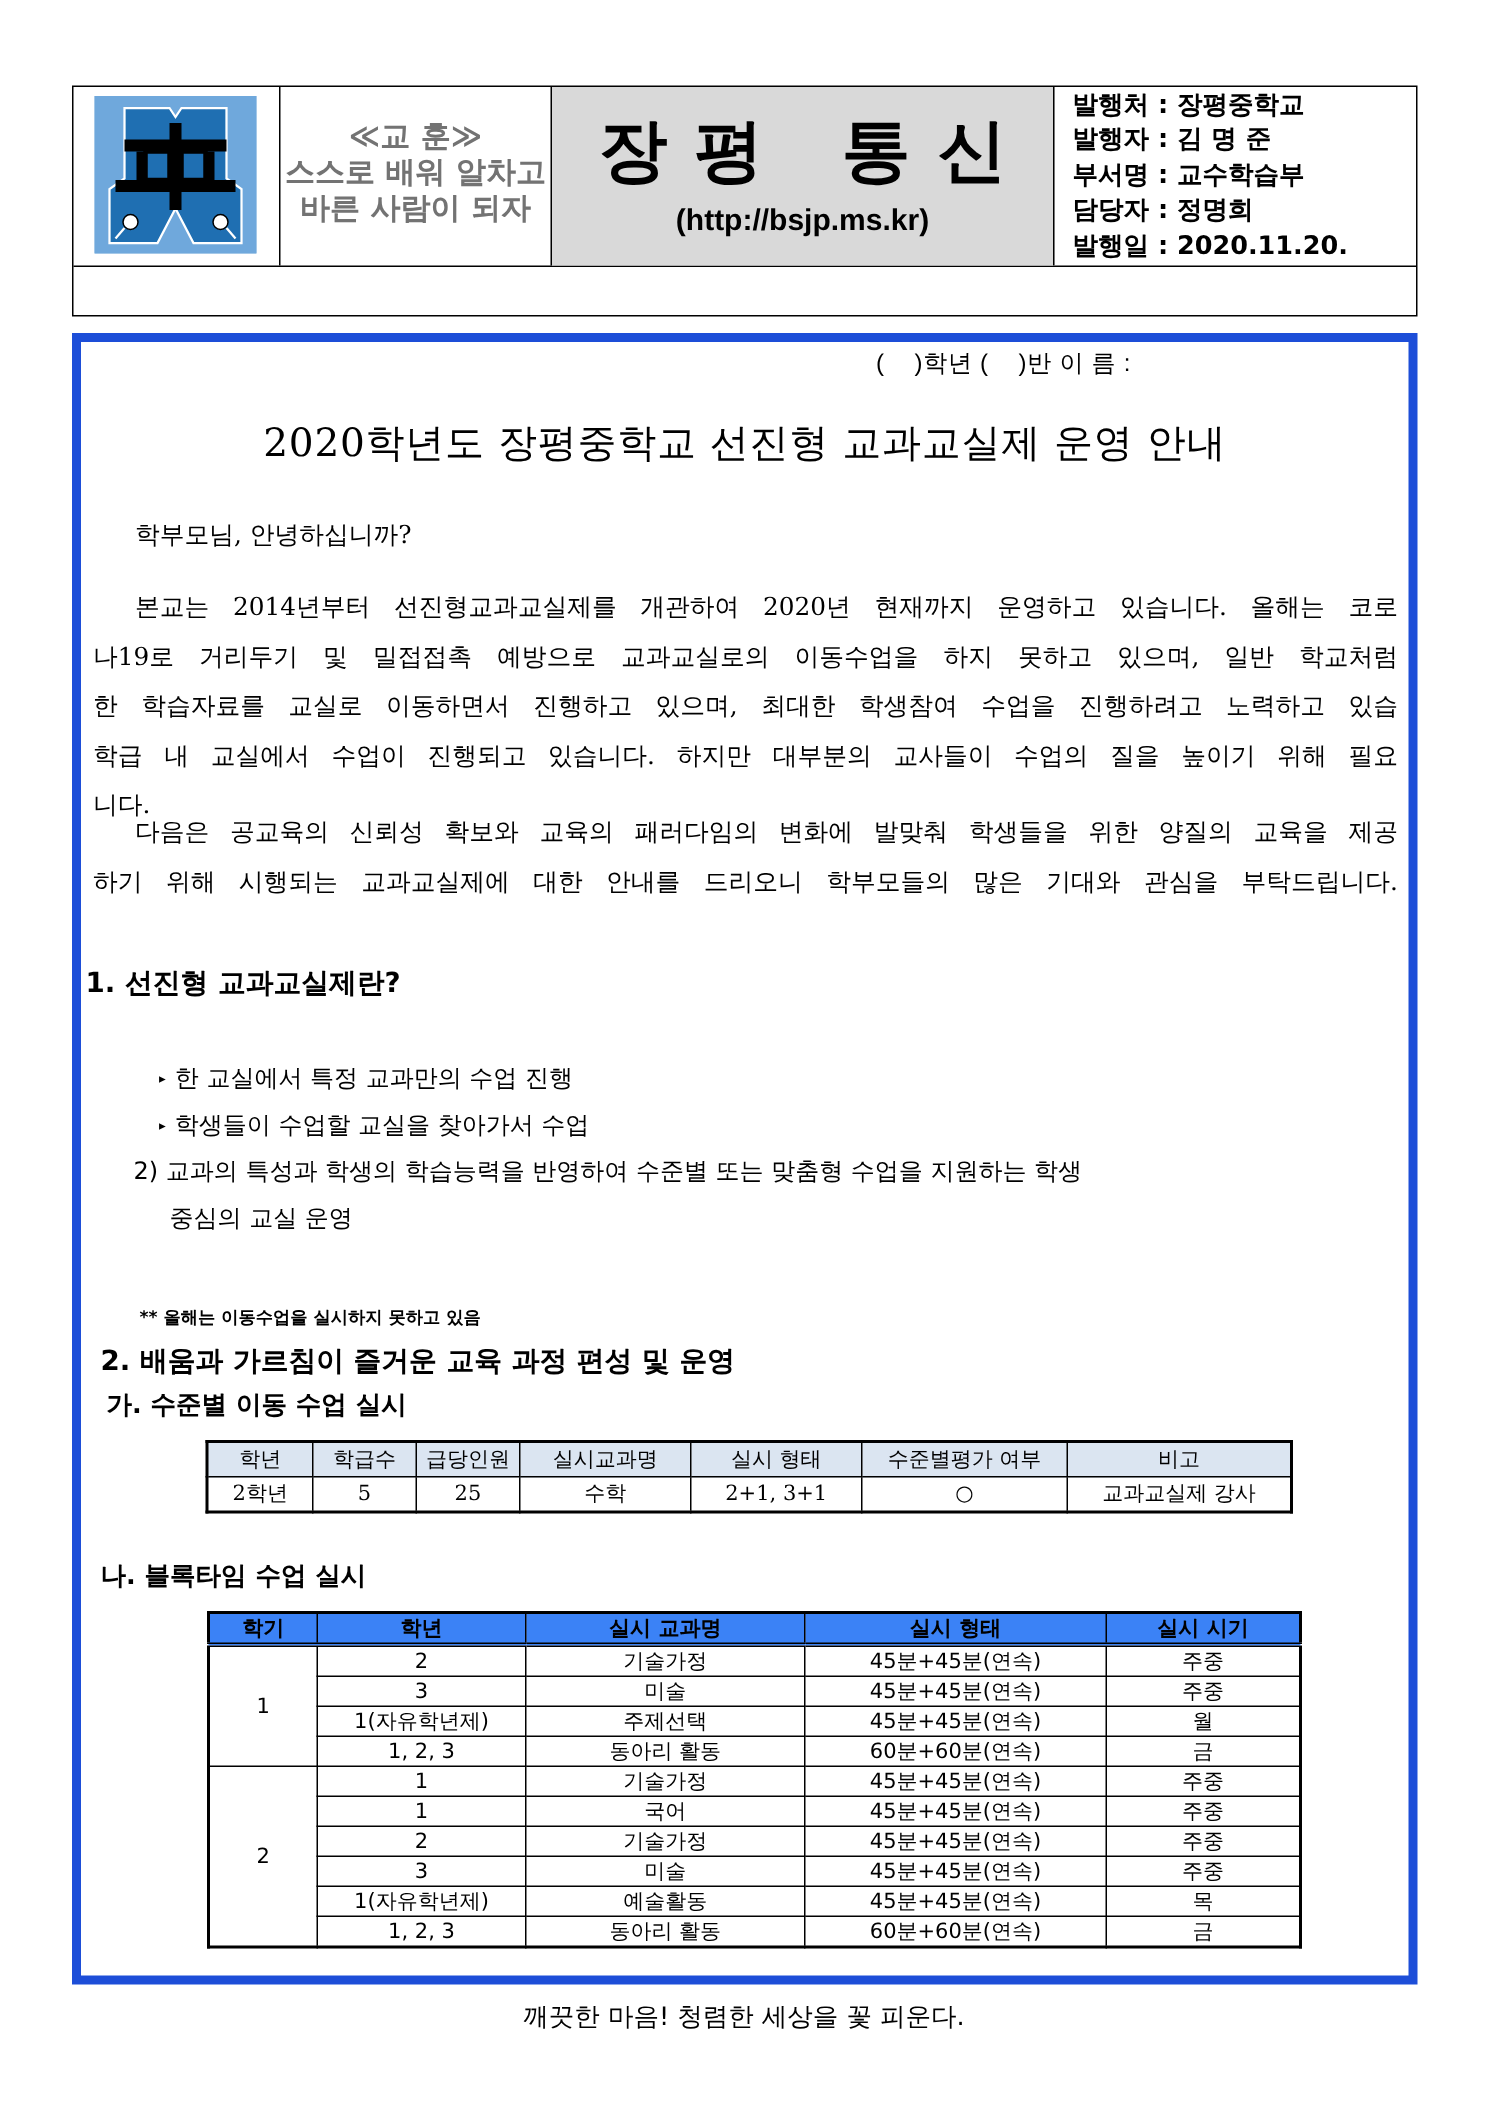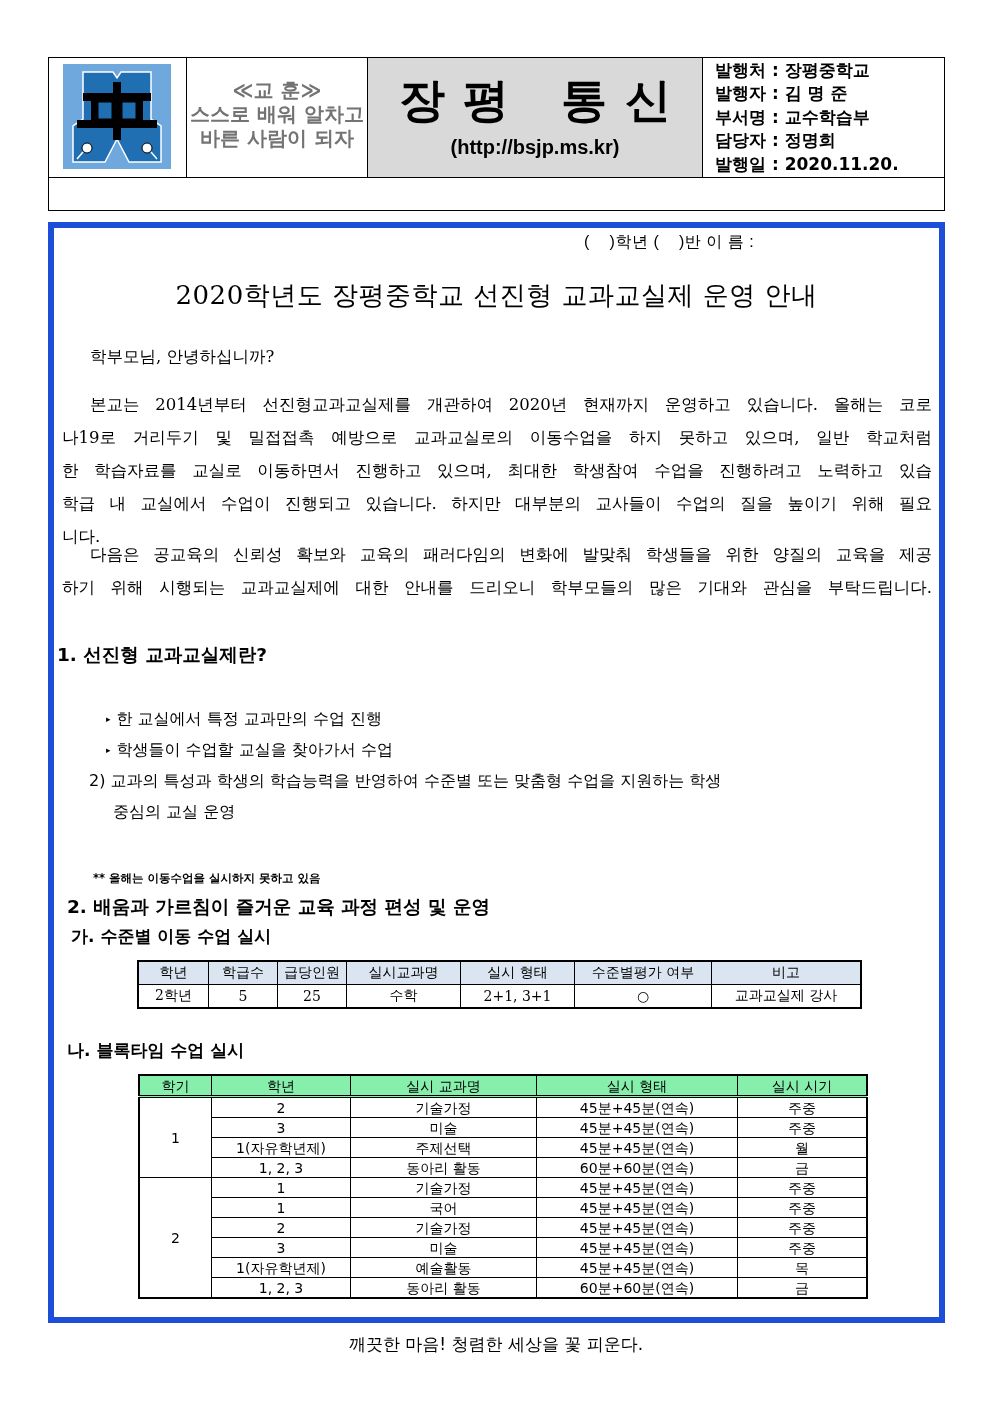--- a/index.html
+++ b/index.html
@@ -37,21 +37,21 @@
 
   
   table { border-collapse: collapse; position: absolute; }
   .t1 { left: 83px; top: 732px; border: 2px solid #000; font-family: "DejaVu Serif", "Liberation Serif", serif; font-size: 14px; }
   .t1 th, .t1 td { border: 1px solid #000; text-align: center; height: 22px; padding: 0; font-weight: normal; }
   .t1 th { background: #dbe5f1; }
 
   
   .t2 { left: 84px; top: 846px; border: 2px solid #000; font-family: "DejaVu Sans", sans-serif; font-size: 14px; }
   .t2 th, .t2 td { border: 1px solid #000; text-align: center; height: 19px; padding: 0; line-height: 18px; }
-  .t2 th { background: #86efac; font-weight: normal; border-bottom: 3px double #000; }
+  .t2 th { background: #3b82f6; font-weight: bold; border-bottom: 3px double #000; }
 
   .footer { position: absolute; left: 0; top: 1333px; width: 100%; text-align: center; font-family: "DejaVu Sans", sans-serif; font-size: 17px; }
 </style>
 </head>
 <body>
 
 <div class="header">
   <div class="hdr-row1">
     <div class="cell-logo">
       <div class="logo">

